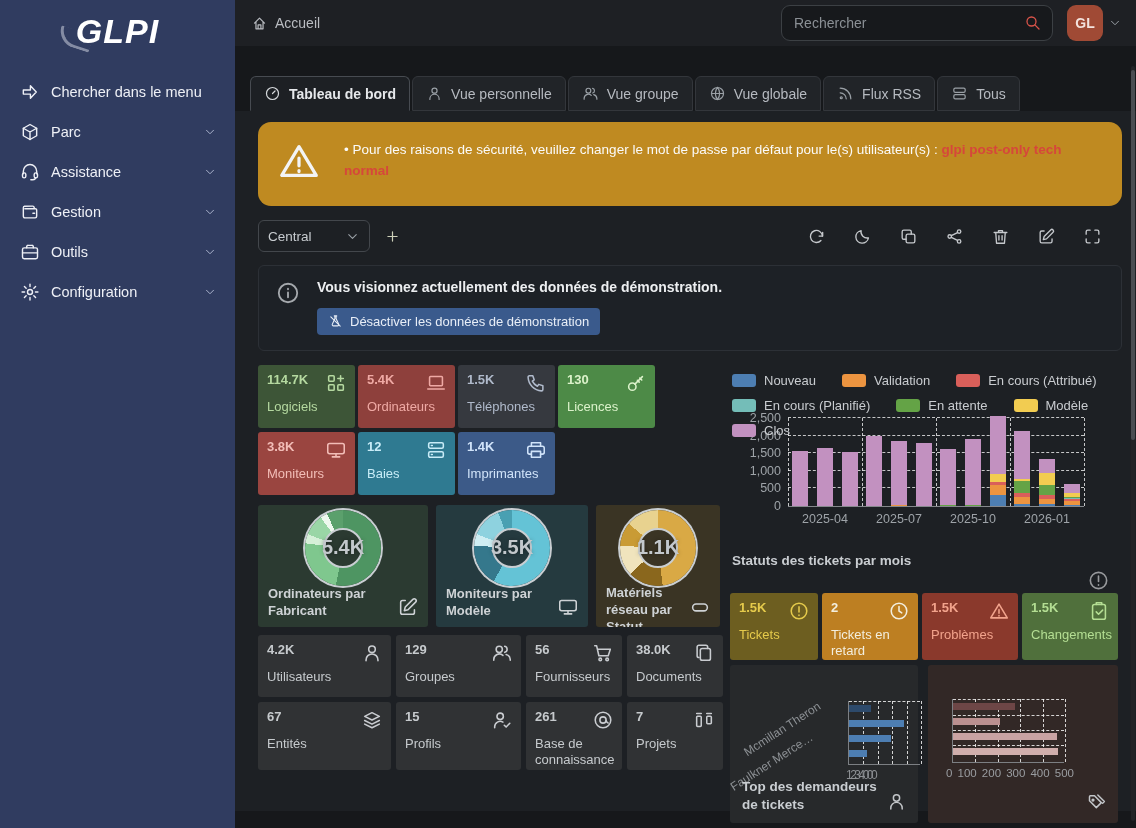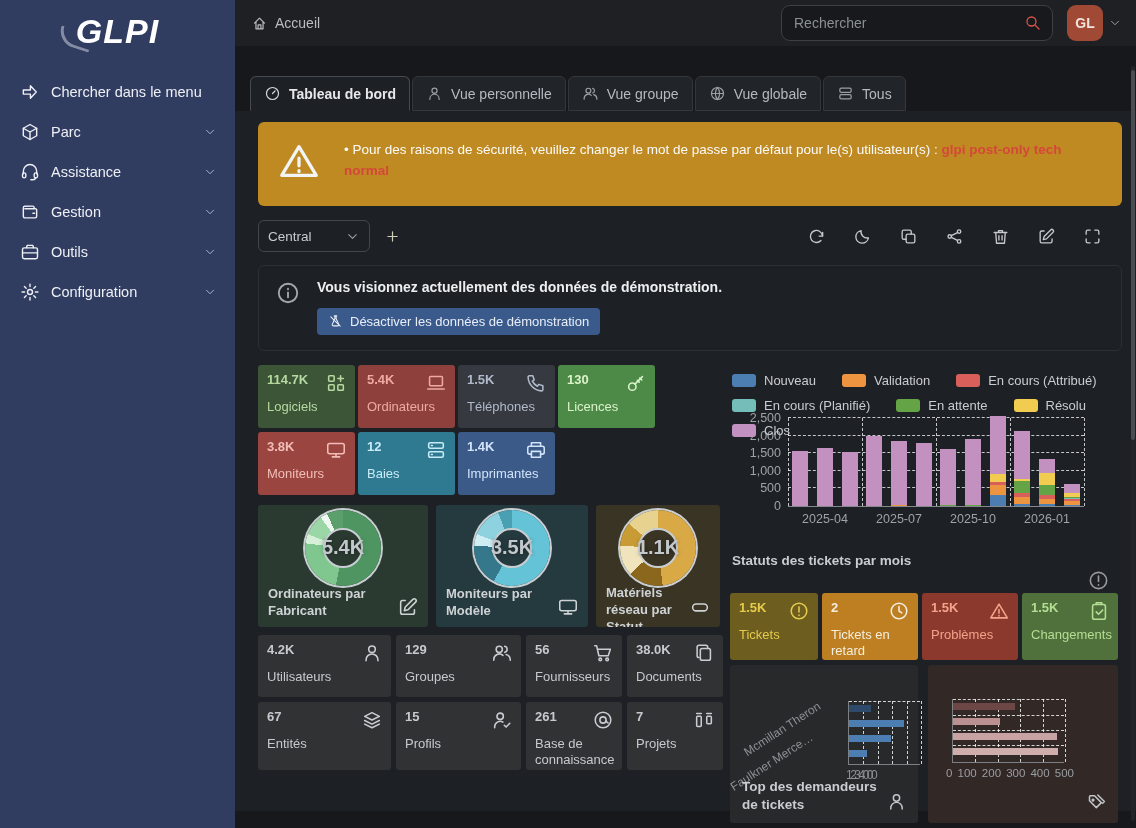--- a/index.html
+++ b/index.html
@@ -30,21 +30,21 @@
   
   .tabs { display:flex; margin:30px 0 0 15px; align-items:flex-end; }
   .tab { display:flex; align-items:center; gap:8px; font-size:14px; color:#b6bac0; background:#212428; border:1px solid #33363b; border-bottom:1px solid #33363b; padding:8px 13px; border-radius:6px 6px 0 0; margin-right:2px; cursor:pointer; }
   .tab.active { background:#1d2024; border-color:#474b51; border-bottom-color:#1d2024; color:#e6e8eb; font-weight:700; }
   .tab .ic { color:#9aa0a6; }
   .tab.active .ic { color:#d6d9dc; }
 
   
   .panel { background:#1d2024; height:700px; padding:11px 14px 0 23px; position:relative; }
 
-  .banner { background:#bf8a21; border-radius:6px; padding:14px 18px; display:flex; align-items:flex-start; gap:22px; min-height:84px; }
+  .banner { background:#bf8a21; border-radius:13px; padding:14px 18px; display:flex; align-items:flex-start; gap:22px; min-height:84px; }
   .banner .wicon { color:#f3f4f5; flex:0 0 auto; margin-top:2px; }
   .banner .btxt { color:#fbfbfa; font-size:13.5px; font-weight:500; line-height:1.55; padding-top:4px; }
   .banner .btxt::before { content:"•  "; }
   .banner .ulinks { color:#d6473b; font-weight:700; cursor:pointer; }
 
   .dtoolbar { display:flex; align-items:center; margin:13px 2px 0 0; height:34px; }
   .dselect { width:112px; height:32px; border:1px solid #43474c; border-radius:6px; background:#1d2024; color:#c8ccd0; font-size:13.5px; display:flex; align-items:center; padding:0 9px; cursor:pointer; }
   .dselect .chev { margin-left:auto; color:#9aa0a6; }
   .tool-plus { margin-left:14px; color:#cdd0b9; cursor:pointer; }
   .dactions { margin-left:auto; display:flex; align-items:center; gap:27px; color:#c5c8cc; padding-right:18px; }
@@ -243,20 +243,27 @@
       </div>
       <div class="tab">
         <svg viewBox="0 0 24 24" class="ic" width="17" height="17">
           <circle cx="12" cy="12" r="8.5"></circle>
           <path d="M3.5 12h17M12 3.5a13.5 13.5 0 0 1 0 17M12 3.5a13.5 13.5 0 0 0 0 17"></path>
         </svg>
         <span>Vue globale</span>
       </div>
       <div class="tab">
         <svg viewBox="0 0 24 24" class="ic" width="17" height="17">
+          <circle cx="6" cy="18" r="1.4"></circle>
+          <path d="M4.5 4.5A15 15 0 0 1 19.5 19.5M4.5 11a8.5 8.5 0 0 1 8.5 8.5"></path>
+        </svg>
+        <span>Flux RSS</span>
+      </div>
+      <div class="tab">
+        <svg viewBox="0 0 24 24" class="ic" width="17" height="17">
           <rect x="4" y="4.5" width="16" height="6" rx="2"></rect>
           <rect x="4" y="13.5" width="16" height="6" rx="2"></rect>
         </svg>
         <span>Tous</span>
       </div>
     </div>
 
   <div class="panel">
 
     <div class="banner">
@@ -560,21 +567,21 @@
               <div class="lg-item">
                 <div class="lg-sw" style="background: rgb(116, 189, 184);"></div>
                 <span>En cours (Planifié)</span>
               </div>
               <div class="lg-item">
                 <div class="lg-sw" style="background: rgb(100, 163, 70);"></div>
                 <span>En attente</span>
               </div>
               <div class="lg-item">
                 <div class="lg-sw" style="background: rgb(242, 204, 81);"></div>
-                <span>Résolu</span>
+                <span>Modèle</span>
               </div>
               <div class="lg-item">
                 <div class="lg-sw" style="background: rgb(194, 145, 192);"></div>
                 <span>Clos</span>
               </div>
             </div>
           <div class="plot" id="plot">
               <div class="gl-h" style="bottom: 17.5987px;"></div>
               <div class="gl-h" style="bottom: 35.1975px;"></div>
               <div class="gl-h" style="bottom: 52.7962px;"></div>

